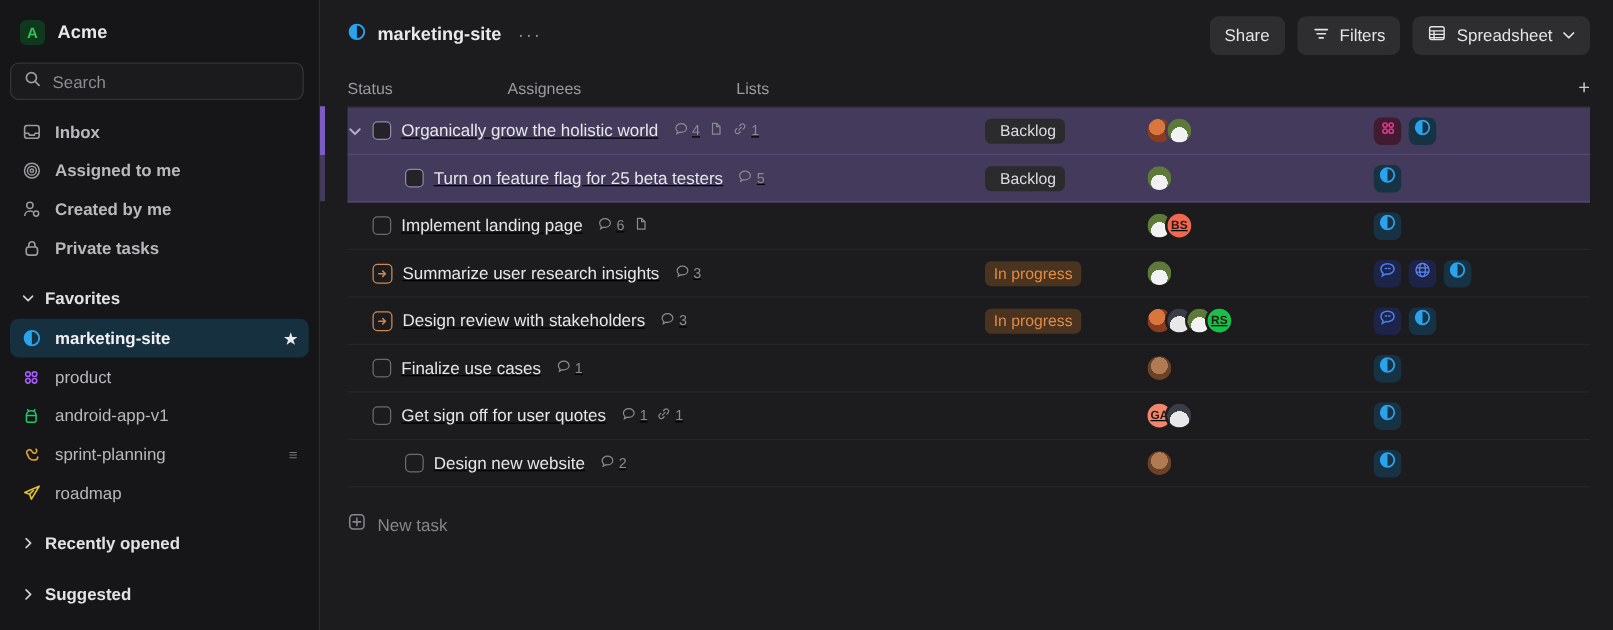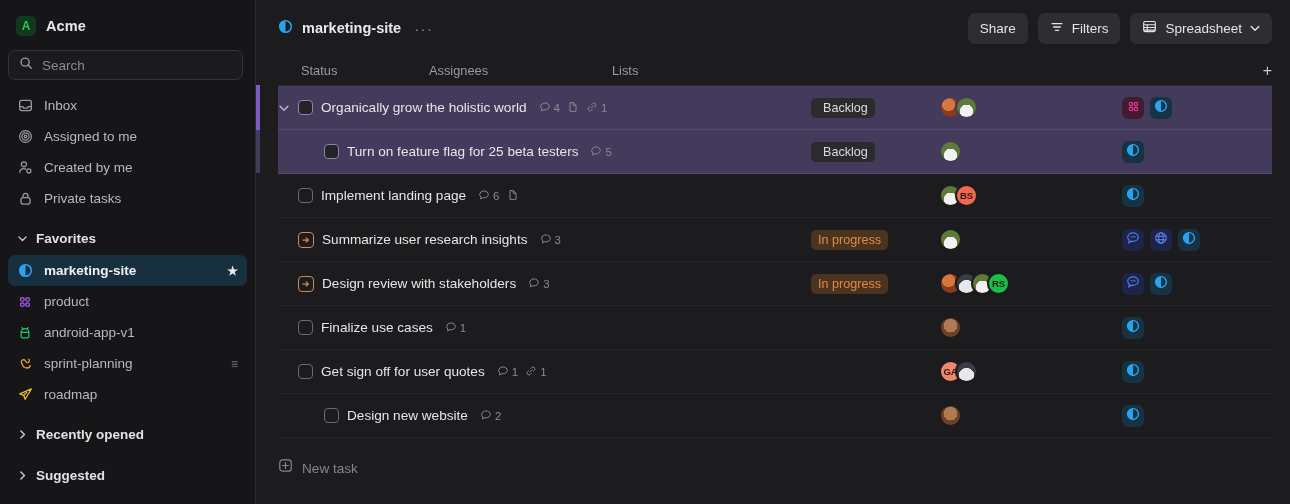--- a/index.html
+++ b/index.html
@@ -43,20 +43,21 @@
     border: 1px solid #343437; border-radius: 7px;
     background: #1b1b1e;
   }
   .search-box .ph { color: #8b8b90; font-size: 13.5px; }
 
   .nav-item {
     display: flex; align-items: center; gap: 11px;
     height: 31px; padding: 0 9px; border-radius: 6px;
     color: #b9b9bd; font-size: 13.5px;
     cursor: pointer;
+    font-weight: bold;
   }
   .nav-item .ico { width: 16px; height: 16px; flex: 0 0 16px; display:flex; align-items:center; justify-content:center; }
 
   .section-head {
     display: flex; align-items: center; gap: 9px;
     height: 33px; padding: 0 9px; margin-top: 8px;
     color: #e2e2e5; font-size: 13.5px; font-weight: 700;
     cursor: pointer;
   }
   .caret { width: 10px; flex: 0 0 10px; display:flex; align-items:center; justify-content:center; }
@@ -91,28 +92,28 @@
   }
 
   
   .table { padding: 0 18px 0 22px; }
   .thead {
     display: flex; align-items: center; height: 30px;
     color: #9a9a9f; font-size: 12.8px;
     border-bottom: 1px solid #2c2c2f;
   }
   .c-task { flex: 0 0 510px; }
-  .c-status { flex: 0 0 128px; margin-left: 23px; }
+  .c-status { flex: 0 0 128px; }
   .c-assign { flex: 0 0 183px; }
   .c-lists { flex: 1 1 auto; }
   .c-plus { flex: 0 0 24px; text-align: right; color: #c9c9ce; font-size: 16px; cursor: pointer; }
 
   .row {
-    display: flex; align-items: center; height: 44px;
-    border-bottom: 1px solid #262629; position: relative;
+    display: flex; align-items: center; height: 38px;
+    border-bottom: 1px solid #262629; position: relative; text-decoration: underline;
   }
   .row.sel { background: #433a5c; border-bottom-color: #554a73; }
   .row.sel-first::before {
     content: ""; position: absolute; left: -22px; top: -1px; bottom: -1px;
     width: 4px; background: #7b5cc4;
   }
   .row.sel::after {
     content: ""; position: absolute; left: -22px; top: 0; bottom: 0; width: 4px;
     background: #433a5c;
   }

